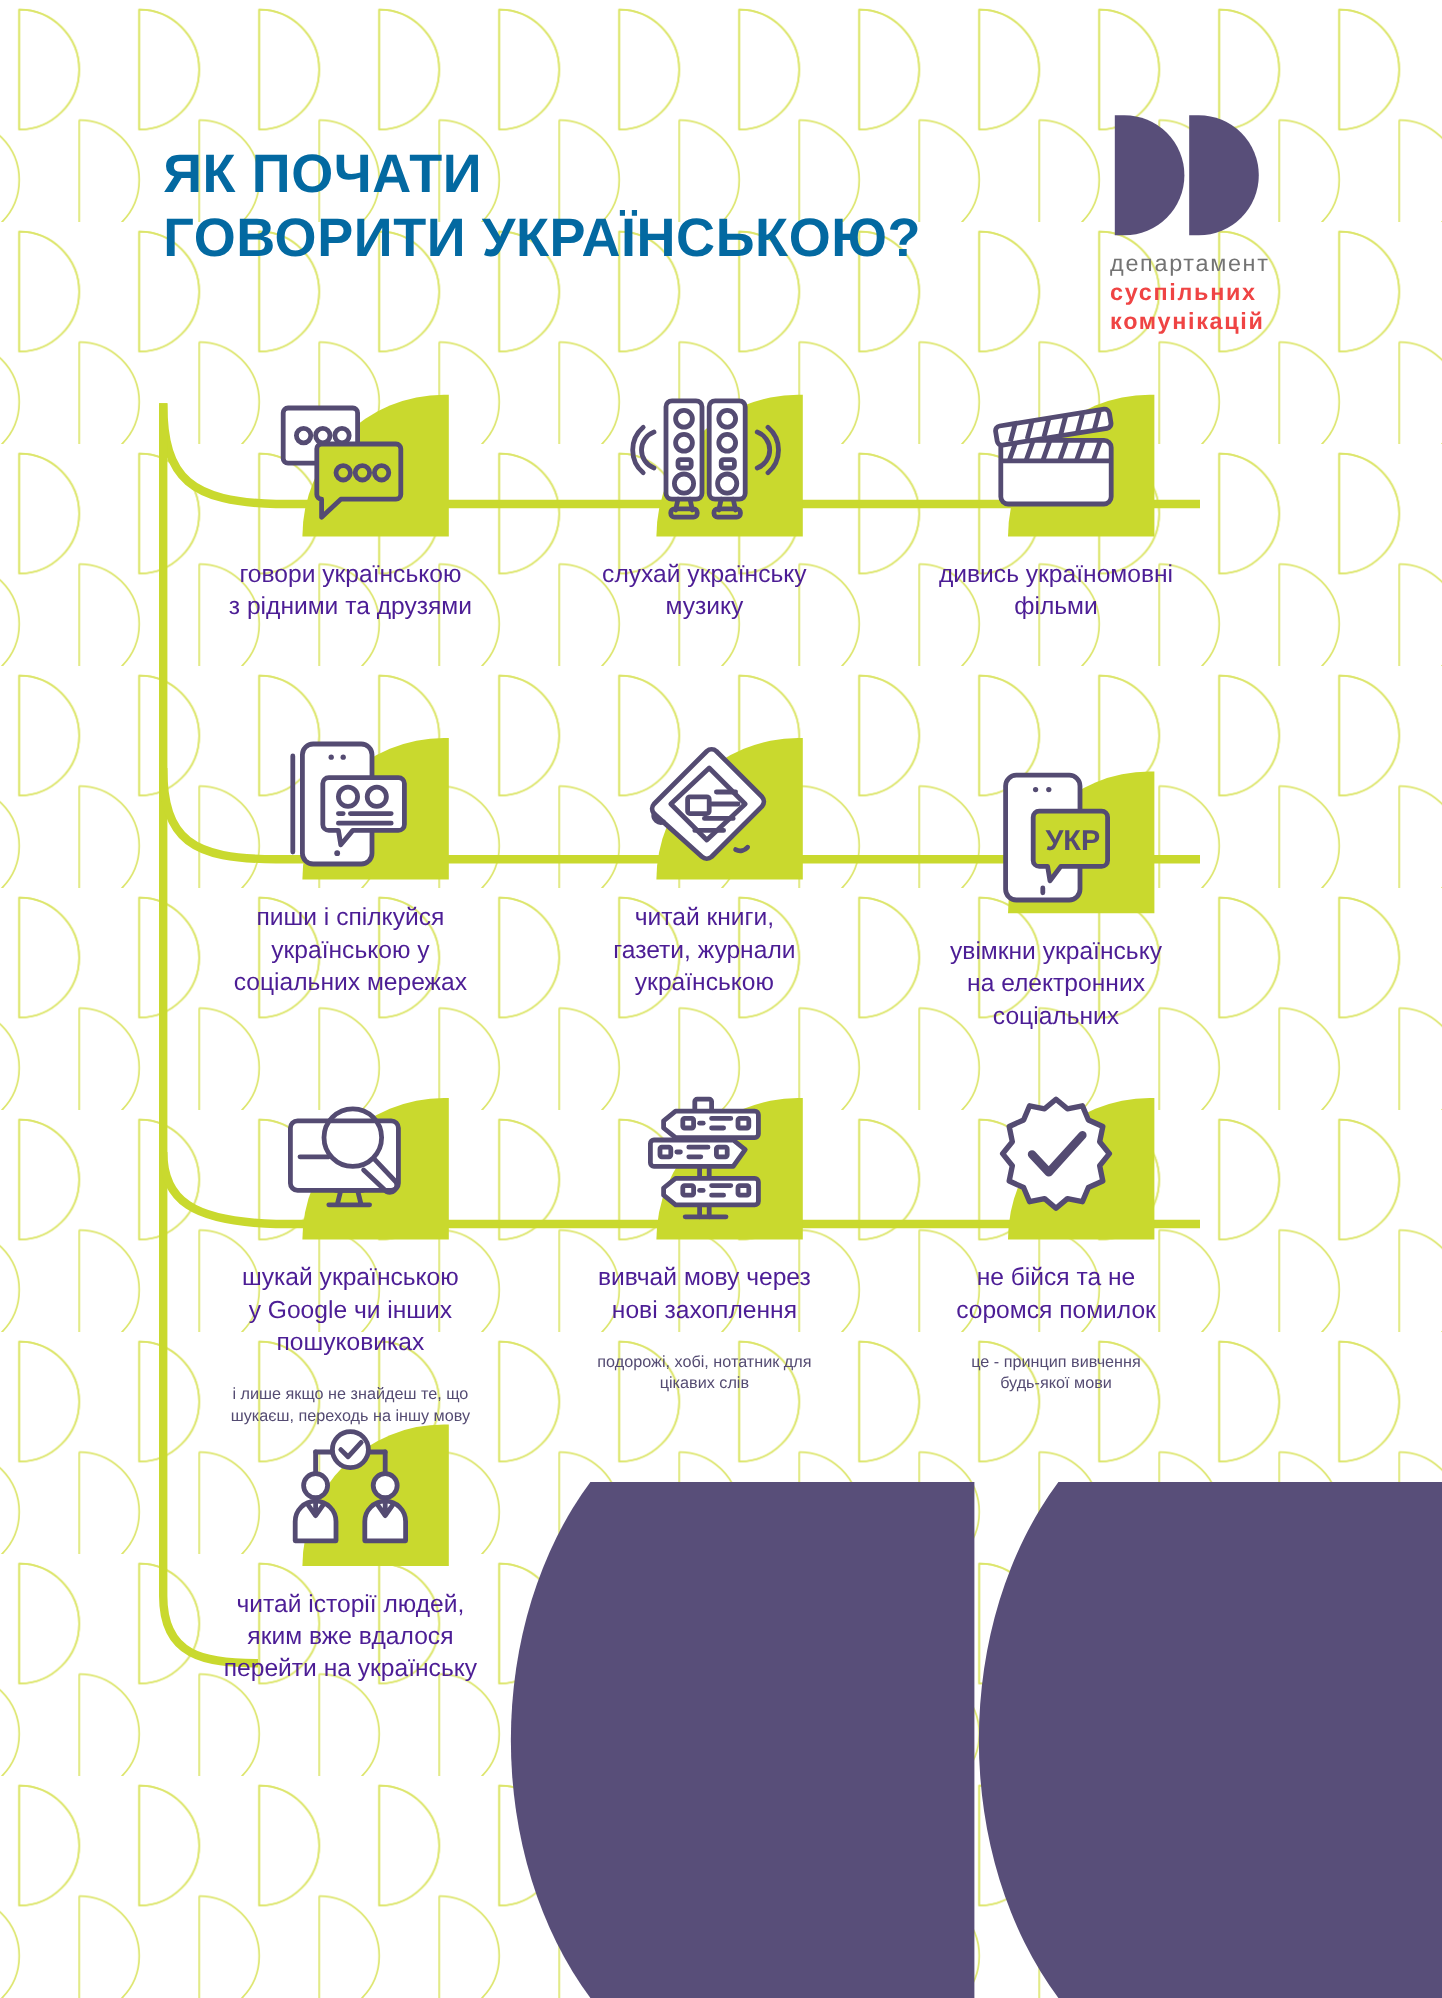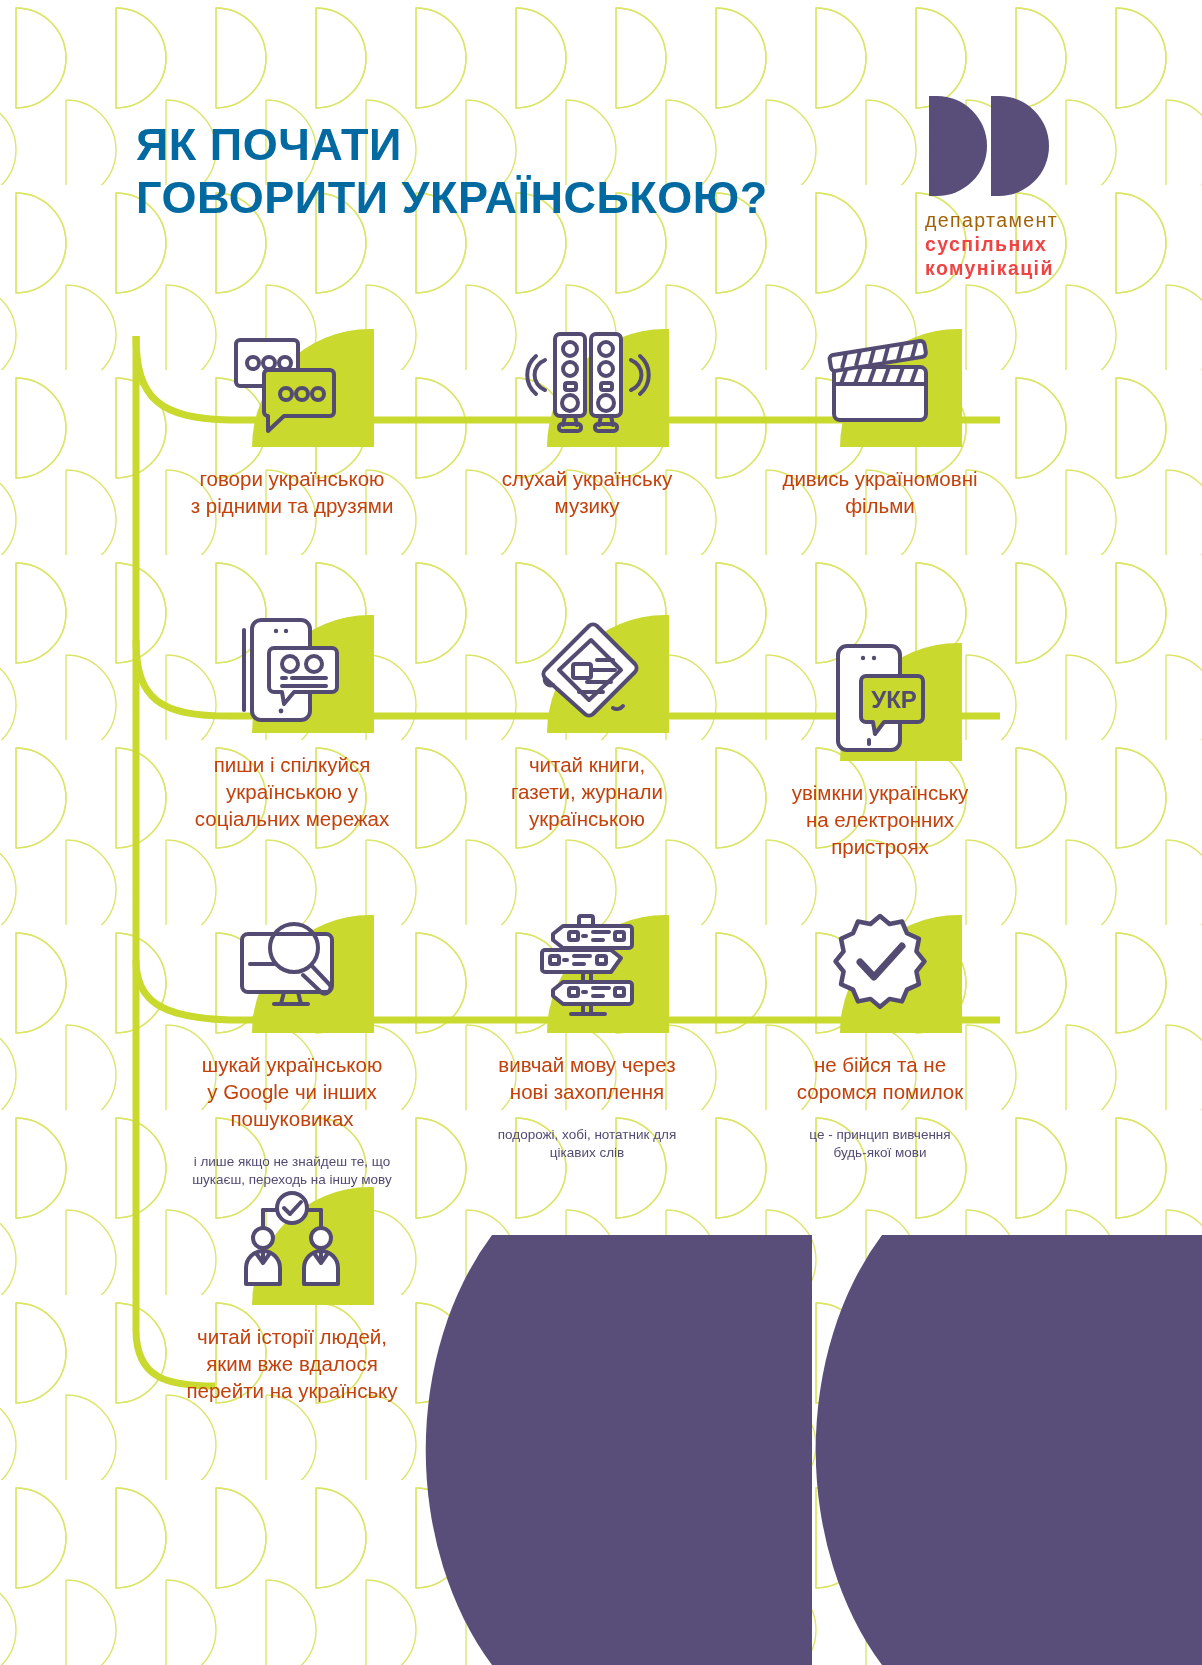--- a/index.html
+++ b/index.html
@@ -56,21 +56,21 @@
   .logo-mark { position:relative; width:120px; height:100px; margin-left:4px; }
   .logo-mark .d1, .logo-mark .d2 {
     position:absolute; top:0;
     width:58px; height:100px;
     background:#584e79;
     border-radius:0 58px 58px 0;
   }
   .logo-mark .d1 { left:0; }
   .logo-mark .d2 { left:62px; }
   .logo-text { margin-top:13px; line-height:1.22; }
-  .logo-text .l1 { font-size:19.5px; font-weight:normal; color:#a16207; letter-spacing:1.4px; }
+  .logo-text .l1 { font-size:19.5px; font-weight:normal; color:#737373; letter-spacing:1.4px; }
   .logo-text .l2, .logo-text .l3 { font-size:19.5px; font-weight:bold; color:#ef4444; letter-spacing:1.4px; }
 
   
   #connector { position:absolute; left:0; top:0; width:1202px; height:1665px; z-index:1; pointer-events:none; }
 
   
   .card { position:absolute; width:300px; z-index:3; }
   .card .art {
     position:relative;
     width:140px; height:125px;
@@ -83,21 +83,21 @@
     background:#c9d92e;
     border-top-left-radius:118px;
     z-index:1;
   }
   .card .art svg { position:absolute; left:0; top:0; width:140px; height:125px; z-index:2; }
   .card .cap {
     margin-top:18px;
     text-align:center;
     font-size:20.5px;
     line-height:1.32;
-    color:#c2410c;
+    color:#4c1d95;
     white-space:pre-line;
   }
   .card .sub {
     margin-top:21px;
     text-align:center;
     font-size:13.5px;
     line-height:1.32;
     color:#544b72;
     white-space:pre-line;
   }
@@ -287,21 +287,21 @@
           <circle cx="53" cy="22" r="2.2" fill="#544b72" stroke="none"></circle>
           <circle cx="64" cy="22" r="2.2" fill="#544b72" stroke="none"></circle>
           <path d="M 59 104 v 4"></path>
           <path d="M 56 40 h 52 a 5 5 0 0 1 5 5 v 36 a 5 5 0 0 1 -5 5 h -34 l -9 12 l -2 -12 h -7 a 5 5 0 0 1 -5 -5 v -36 a 5 5 0 0 1 5 -5 z" fill="#c9d92e"></path>
           <text x="84" y="72" text-anchor="middle" font-family="Liberation Sans, sans-serif" font-size="24" font-weight="bold" fill="#544b72" stroke="none">УКР</text>
         </g>
       </svg>
     </div>
     <div class="cap">увімкни українську
 на електронних
-пристроях</div>
+соціальних</div>
   </div>
 
   <div class="card" id="card-6">
     <div class="art">
       <div class="blob"></div>
       <svg viewBox="0 0 140 125">
         <g fill="none" stroke="#544b72" stroke-width="4" stroke-linejoin="round" stroke-linecap="round">
           <path d="M 20 32 a 6 6 0 0 1 6 -6 h 78 a 6 6 0 0 1 6 6 v 46 a 6 6 0 0 1 -6 6 h -78 a 6 6 0 0 1 -6 -6 z" fill="#ffffff"></path>
           <path d="M 28 56 h 24"></path>
           <path d="M 58 84 h 22 M 62 84 l -3 12 M 76 84 l 3 12 M 52 96 h 34"></path>

